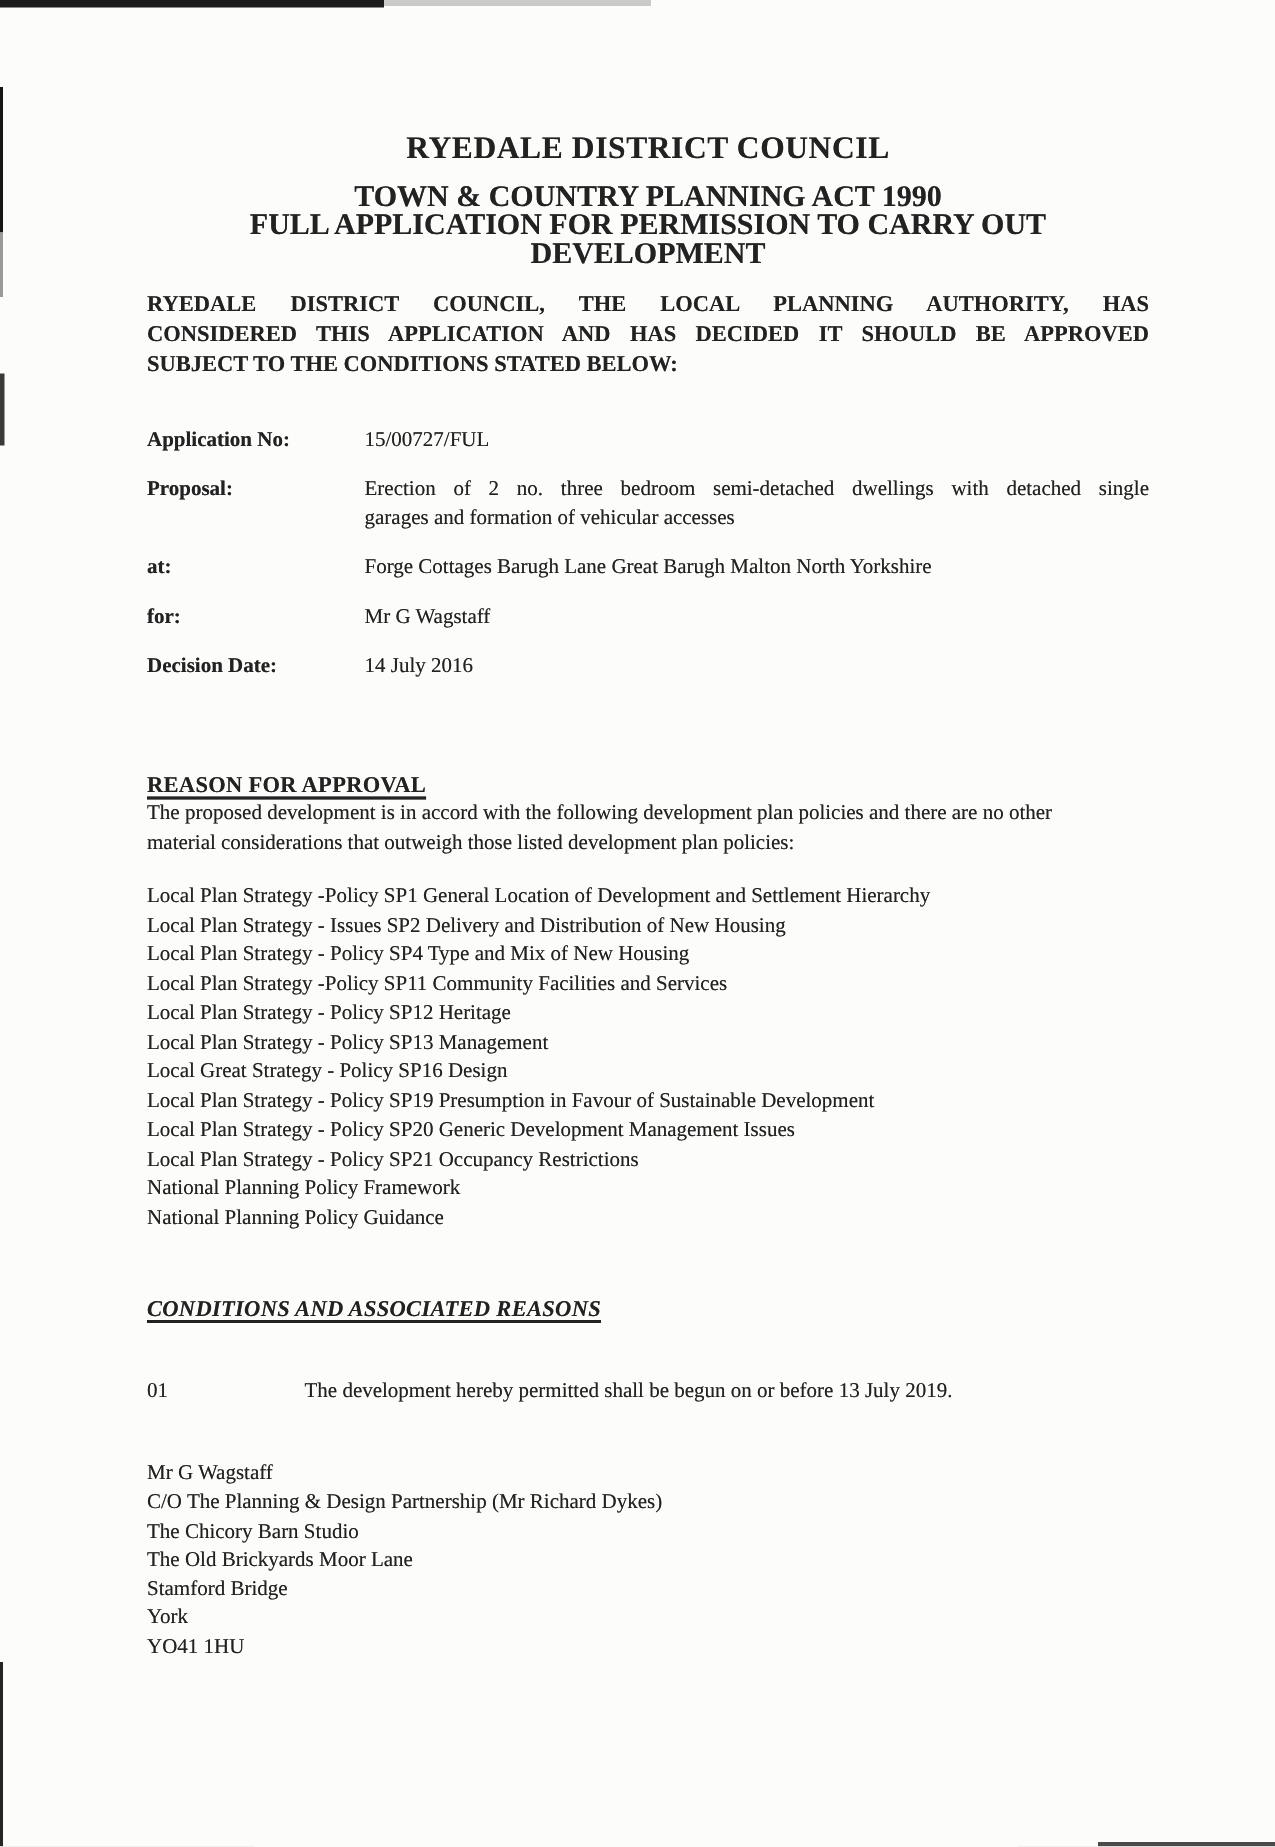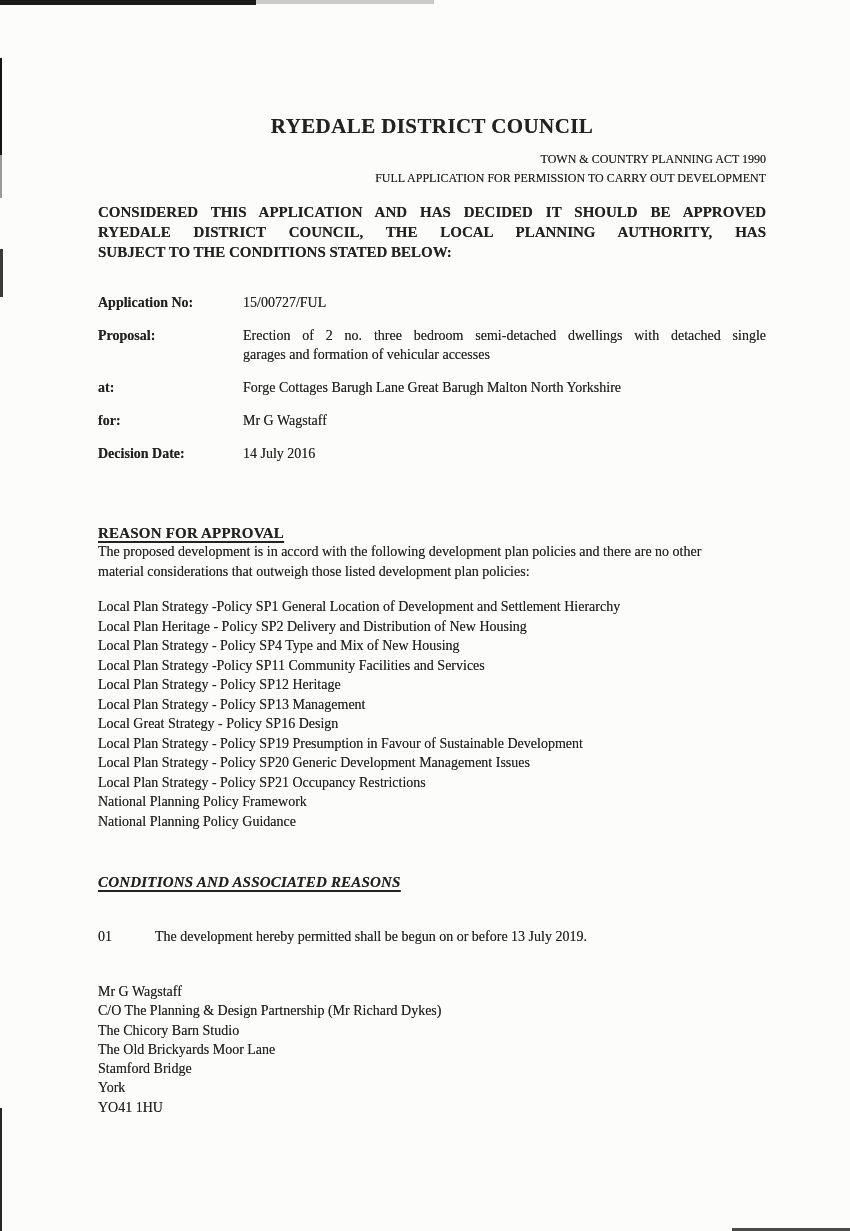--- a/index.html
+++ b/index.html
@@ -21,32 +21,32 @@
   .content {
     position: absolute;
     left: 98px;
     right: 84px;
     top: 0;
   }
   
   .content { text-shadow: 0 0 0.4px rgba(20,20,20,0.55); }
 
   .doc-title {
-    margin-top: 114px;
+    margin-top: 86px;
     text-align: center;
     font-weight: bold;
     font-size: 21px;
     letter-spacing: 0.4px;
     line-height: 24px;
   }
   .doc-subtitles {
     margin-top: 12px;
-    text-align: right;
-    font-weight: normal;
-    font-size: 12px;
+    text-align: center;
+    font-weight: bold;
+    font-size: 20px;
     line-height: 19px;
   }
   .decision-statement {
     margin-top: 14px;
     font-weight: bold;
     font-size: 15px;
     line-height: 20px;
   }
   .decision-statement .line.just {
     text-align: justify;
@@ -86,20 +86,21 @@
     font-size: 14px;
     line-height: 19.5px;
   }
   .heading-conditions { margin-top: 43px; font-style: italic; }
   .condition-row {
     margin-top: 36px;
     display: grid;
     grid-template-columns: 57px 1fr;
     font-size: 14px;
     line-height: 19px;
+    gap: 48px;
   }
   .recipient-block {
     margin-top: 36px;
     font-size: 14px;
     line-height: 19.3px;
   }
 
   
   .artifact { position: absolute; }
   .art-top-bar       { left: 0;   top: 0;      width: 256px; height: 5px;  background: #1b1b1b; }
@@ -126,22 +127,22 @@
   <div class="content">
 
     <div class="doc-title">RYEDALE DISTRICT COUNCIL</div>
 
     <div class="doc-subtitles">
       <div>TOWN &amp; COUNTRY PLANNING ACT 1990</div>
       <div>FULL APPLICATION FOR PERMISSION TO CARRY OUT DEVELOPMENT</div>
     </div>
 
     <div class="decision-statement">
+      <div class="line just">RYEDALE DISTRICT COUNCIL, THE LOCAL PLANNING AUTHORITY, HAS</div>
       <div class="line just">CONSIDERED THIS APPLICATION AND HAS DECIDED IT SHOULD BE APPROVED</div>
-      <div class="line just">RYEDALE DISTRICT COUNCIL, THE LOCAL PLANNING AUTHORITY, HAS</div>
       <div class="line">SUBJECT TO THE CONDITIONS STATED BELOW:</div>
     </div>
 
     <div class="fields">
 
       <div class="field-row">
         <div class="field-label">Application No:</div>
         <div class="field-value">15/00727/FUL</div>
       </div>
 
@@ -172,21 +173,21 @@
 
     <div class="section-heading heading-reason">REASON FOR APPROVAL</div>
 
     <div class="intro-para">
       <div>The proposed development is in accord with the following development plan policies and there are no other</div>
       <div>material considerations that outweigh those listed development plan policies:</div>
     </div>
 
     <div class="policy-list">
       <div>Local Plan Strategy -Policy SP1 General Location of Development and Settlement Hierarchy</div>
-      <div>Local Plan Heritage - Policy SP2 Delivery and Distribution of New Housing</div>
+      <div>Local Plan Strategy - Issues SP2 Delivery and Distribution of New Housing</div>
       <div>Local Plan Strategy - Policy SP4 Type and Mix of New Housing</div>
       <div>Local Plan Strategy -Policy SP11 Community Facilities and Services</div>
       <div>Local Plan Strategy - Policy SP12 Heritage</div>
       <div>Local Plan Strategy - Policy SP13 Management</div>
       <div>Local Great Strategy - Policy SP16 Design</div>
       <div>Local Plan Strategy - Policy SP19 Presumption in Favour of Sustainable Development</div>
       <div>Local Plan Strategy - Policy SP20 Generic Development Management Issues</div>
       <div>Local Plan Strategy - Policy SP21 Occupancy Restrictions</div>
       <div>National Planning Policy Framework</div>
       <div>National Planning Policy Guidance</div>

